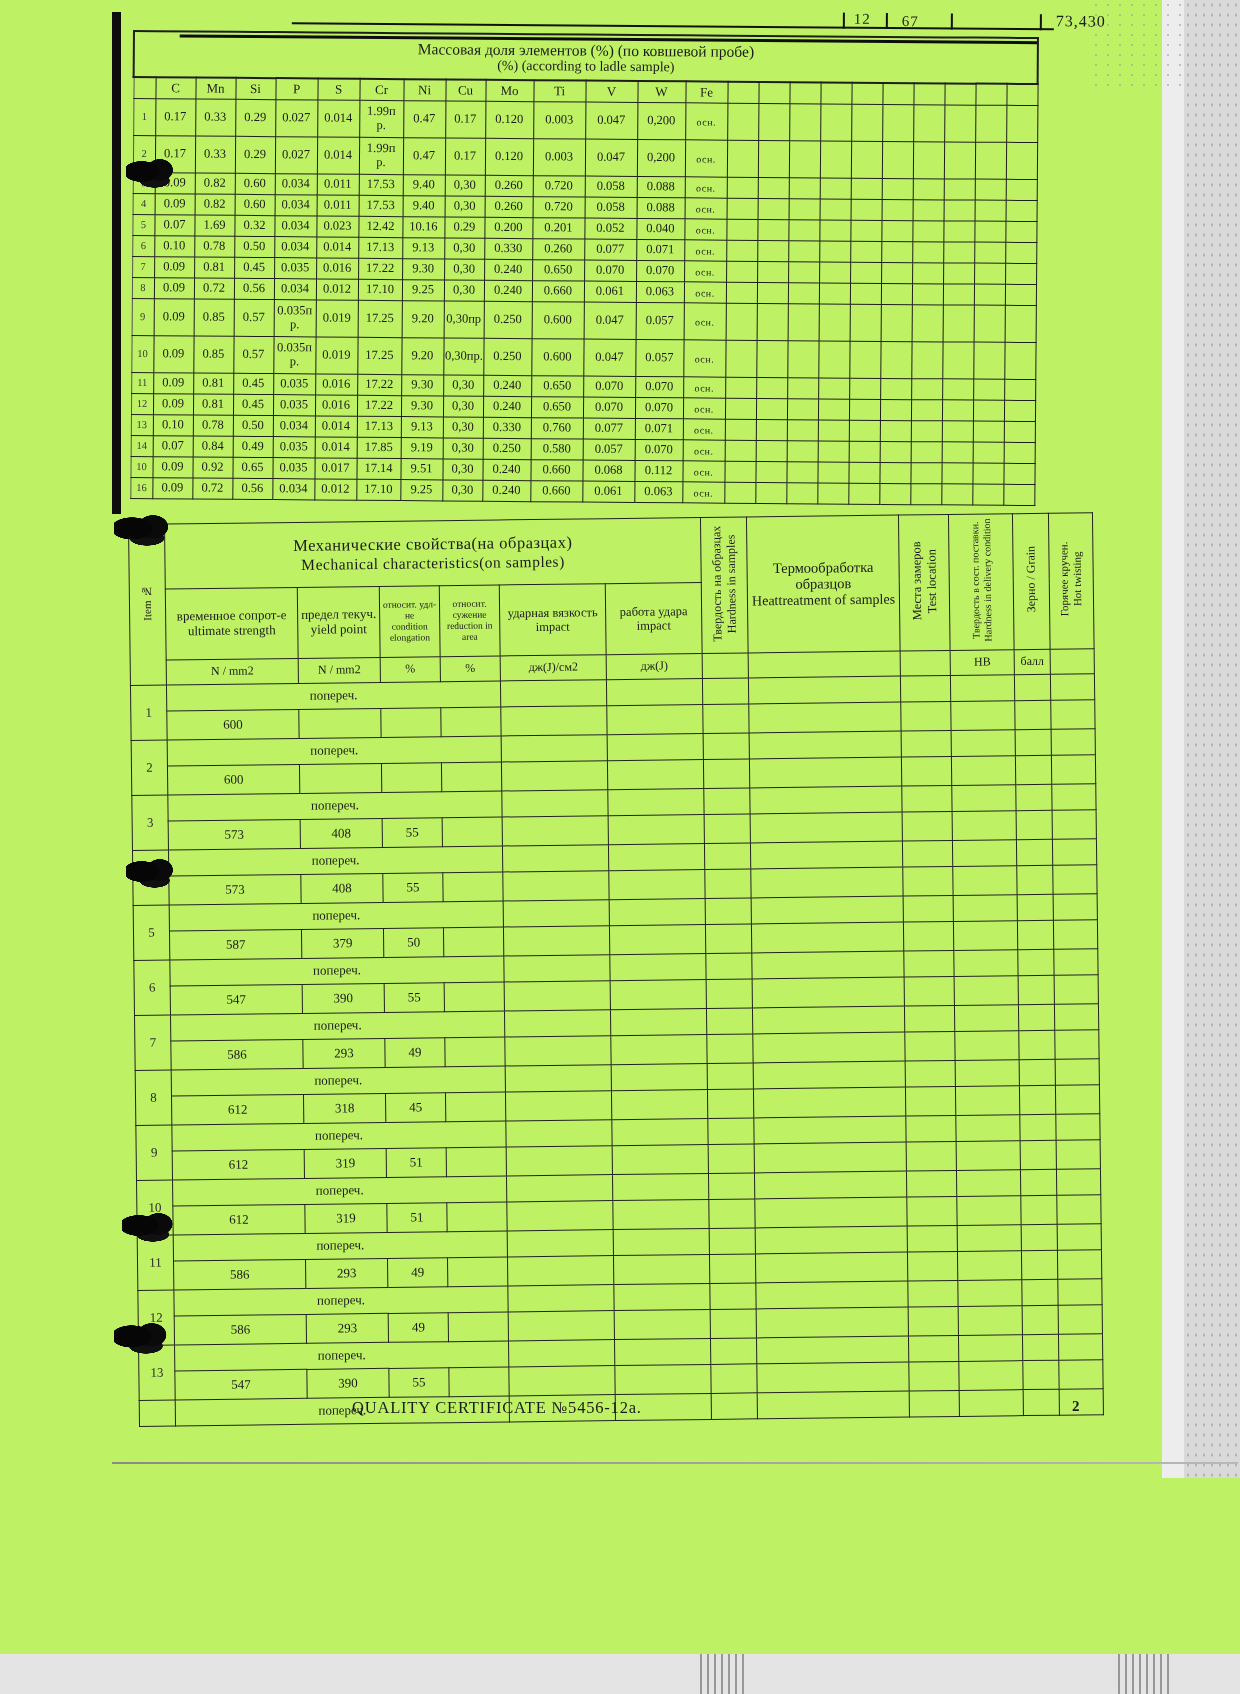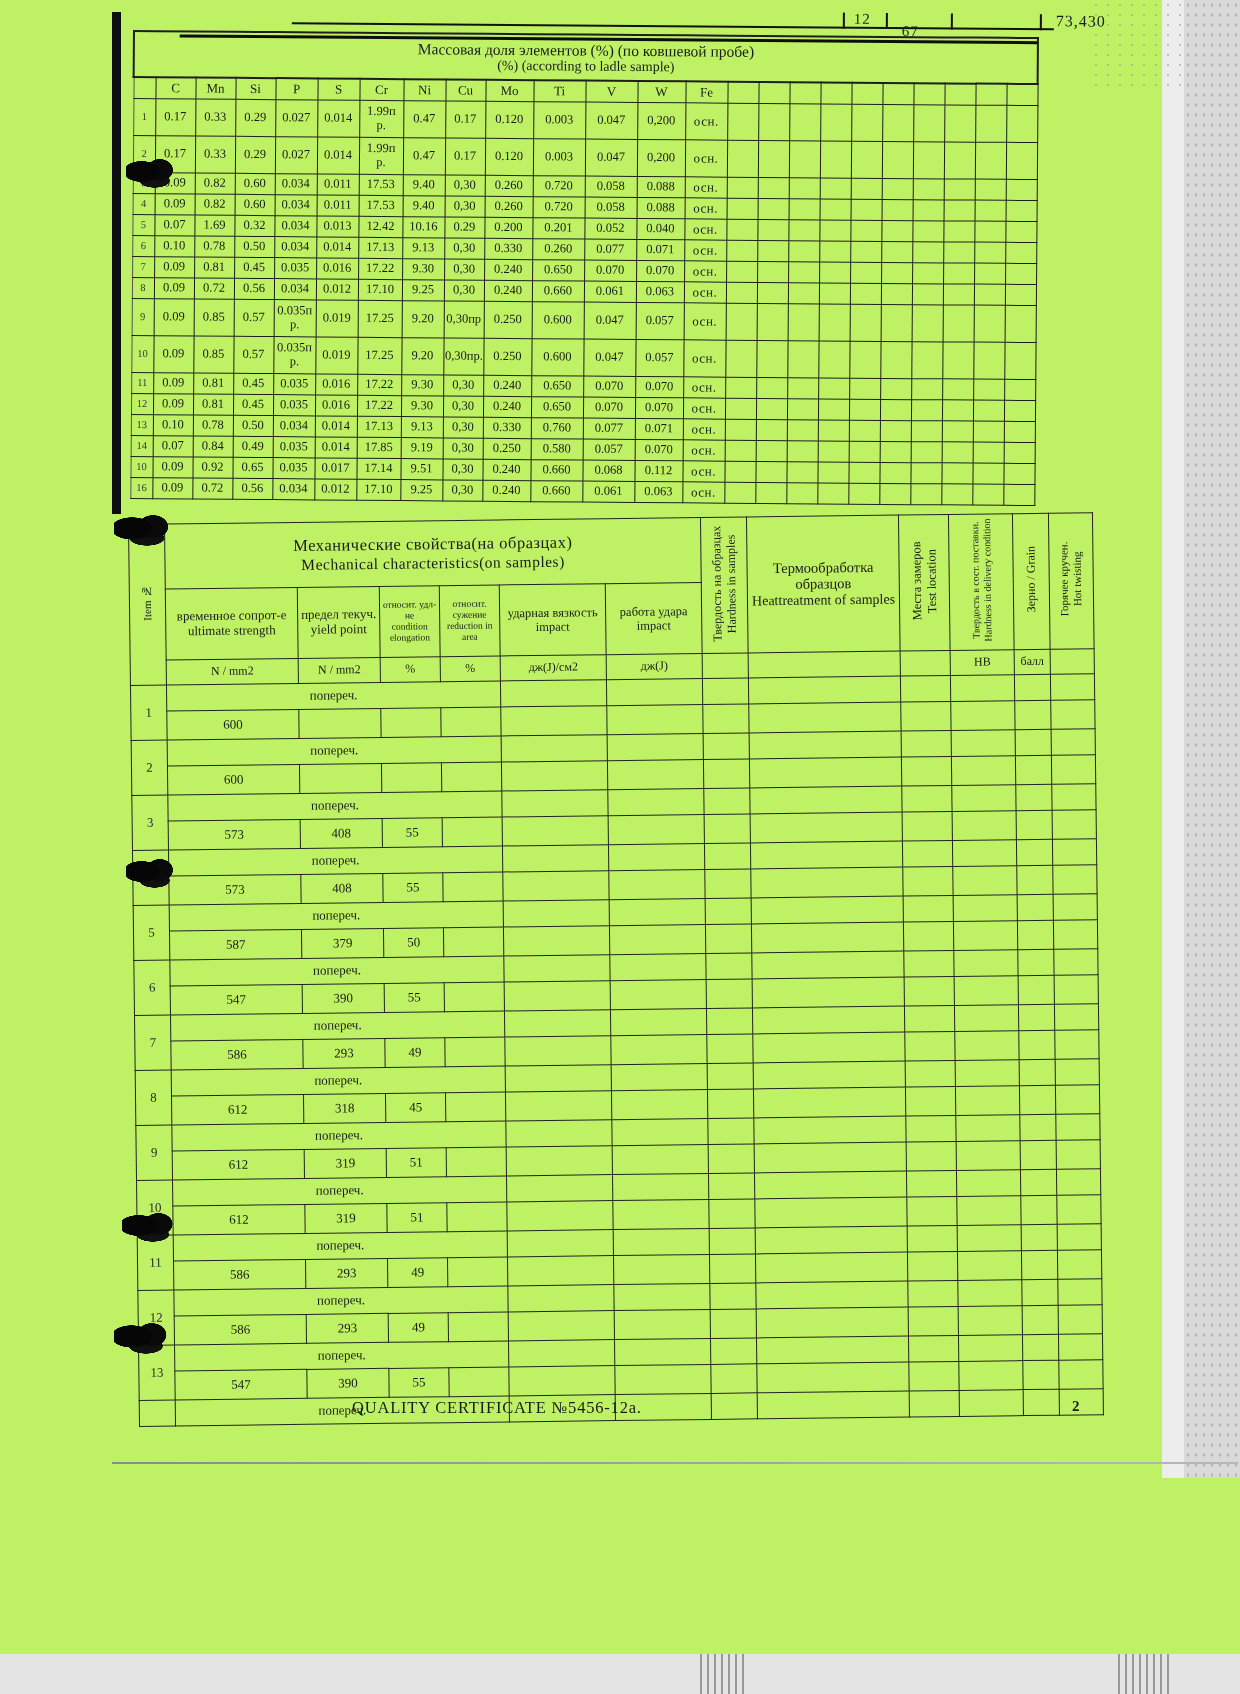--- a/index.html
+++ b/index.html
@@ -20,21 +20,21 @@
   
   .chem-wrap { position:absolute; left:133px; top:30px; transform:rotate(0.45deg); transform-origin:left top; }
   table.chem { border-collapse:collapse; table-layout:fixed; width:904px; }
   table.chem td { border:1.6px solid #1e1e1e; font-size:12.5px; text-align:center;
                   vertical-align:middle; padding:0 1px; line-height:1.1; height:20px; overflow:hidden; }
   table.chem tr.tall td { height:36px; }
   table.chem td.title-cell { height:44px; border-width:2px; }
   .title-ru { display:block; font-size:15.5px; }
   .title-en { display:block; font-size:14px; }
   table.chem td.sym { font-size:13px; height:20px; }
-  table.chem td.fe { font-size:13px; letter-spacing:0.5px; }
+  table.chem td.fe { font-size:10px; letter-spacing:0.5px; }
   table.chem td.rownum { font-size:10.5px; color:#3a3a3a; border-left-color:#555; }
 
   
   .mech-wrap { position:absolute; left:128px; top:524px; transform:rotate(-0.7deg); transform-origin:left top; }
   table.mech { border-collapse:collapse; table-layout:fixed; width:964px; }
   table.mech td { border:1.5px solid #222; font-size:13px; text-align:center;
                   vertical-align:middle; padding:0 1px; line-height:1.15; overflow:hidden; }
   table.mech td.title-cell { height:64px; font-size:16.5px; letter-spacing:0.5px; }
   table.mech tr.h2 td { height:70px; }
   .hdr .ru, .hdr .en { display:block; font-size:13px; }
@@ -82,21 +82,21 @@
 <div class="page">
 
   <div class="topfrag">
     <div class="hline1"></div>
     <div class="hline2"></div>
     <div class="tick" style="left:843px"></div>
     <div class="tick" style="left:886px"></div>
     <div class="tick" style="left:951px"></div>
     <div class="tick" style="left:1040px"></div>
     <span class="txt" style="left:854px">12</span>
-    <span class="txt" style="left:902px; top:16px">67</span>
+    <span class="txt" style="left:902px; top:6px">67</span>
     <span class="txt" style="left:1056px; font-size:16px">73,430</span>
   </div>
 
   <div class="chem-wrap">
     <table class="chem">
       <colgroup>
         <col style="width:22px">
         <col style="width:40px">
           <col style="width:40px">
           <col style="width:40px">
@@ -259,21 +259,21 @@
             <td></td>
             <td></td>
             <td></td>
           </tr>
           <tr>
             <td class="rownum">5</td>
             <td>0.07</td>
             <td>1.69</td>
             <td>0.32</td>
             <td>0.034</td>
-            <td>0.013</td>
+            <td>0.023</td>
             <td>12.42</td>
             <td>10.16</td>
             <td>0.29</td>
             <td>0.200</td>
             <td>0.201</td>
             <td>0.052</td>
             <td>0.040</td>
             <td class="fe">осн.</td>
             <td></td>
             <td></td>

